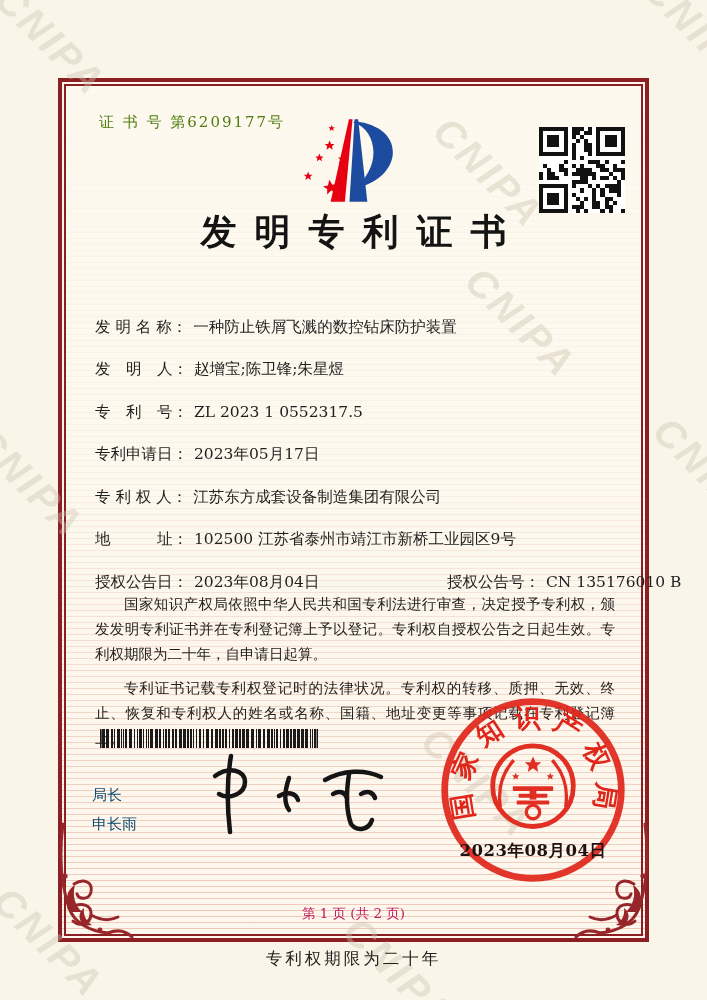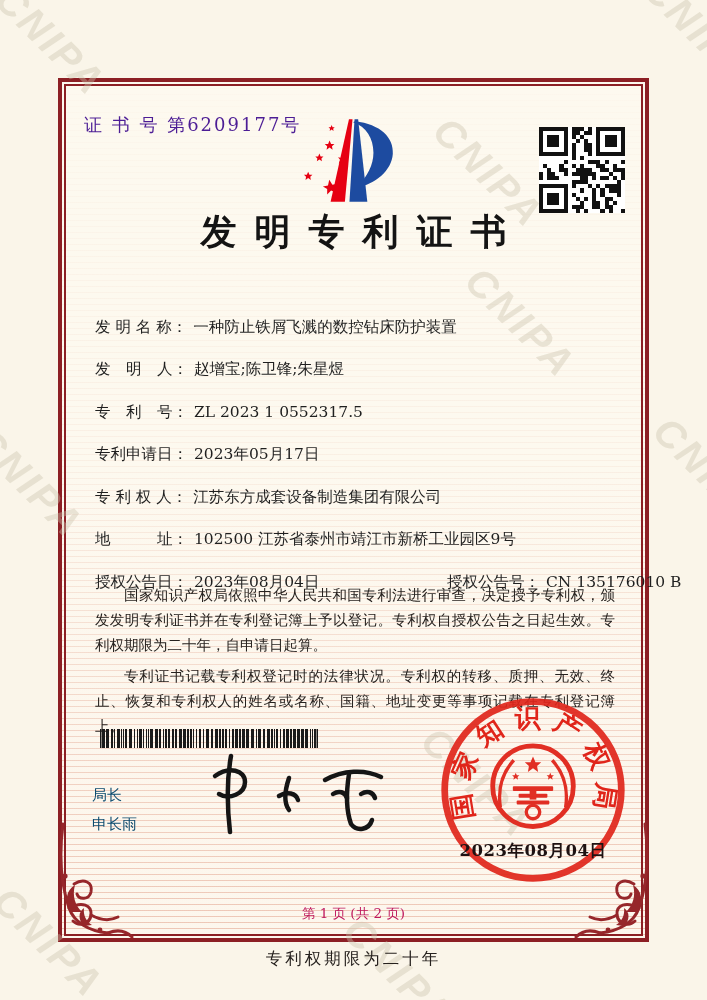--- a/index.html
+++ b/index.html
@@ -25,36 +25,36 @@
   .frame{position:absolute;z-index:1;left:58px;top:78px;width:591px;height:864px;
          box-sizing:border-box;border:4px solid #8c1f24;
          background:
            linear-gradient(to bottom, rgba(253,249,239,0.96) 0%, rgba(253,249,239,0.82) 45%, rgba(252,241,233,0.35) 78%, rgba(250,231,221,0.12) 100%),
            repeating-linear-gradient(to bottom, rgba(219,140,115,0.50) 0 1px, rgba(253,249,239,0) 1px 6px),
            #fdf9ef;}
   .frame-inner{position:absolute;inset:2px;border:2px solid #8c1f24;}
 
   .content{position:absolute;z-index:3;inset:0;}
 
-  .cert-no{position:absolute;left:84px;top:113px;font-size:18px;letter-spacing:2px;color:#4c1d95;}
+  .cert-no{position:absolute;left:99px;top:113px;font-size:15px;letter-spacing:2px;color:#4d7c0f;}
 
   .logo{position:absolute;left:300px;top:112px;width:102px;height:102px;}
   .qr{position:absolute;left:539px;top:127px;width:86px;height:86px;background:#fff;}
 
   .title{position:absolute;left:58px;top:208px;width:591px;text-align:center;
          font-size:36px;font-weight:bold;letter-spacing:18px;text-indent:18px;color:#141414;font-family:Liberation Mono, monospace;}
 
   .row{position:absolute;left:95px;font-size:15.5px;color:#1f1f1f;white-space:nowrap;margin-top:18px;}
   .row .lbl{color:#1f1f1f;}
   .row .val{margin-left:6px;}
   .pair2{position:absolute;left:352px;top:0;}
 
   .paras{position:absolute;left:95px;top:583px;width:520px;font-size:14.5px;
          line-height:1.72;color:#26211e;text-align:justify;}
-  .paras p{margin:0 0 6px 0;text-indent:2em;}
+  .paras p{margin:9px 0 6px 0;text-indent:2em;}
 
   .barcode{position:absolute;left:100px;top:729px;width:218px;height:19px;}
 
   .director{position:absolute;left:92px;top:780px;font-family:"Liberation Sans",sans-serif;
             font-size:15px;color:#0c4a6e;line-height:29px;font-weight:500;}
   .signature{position:absolute;left:193px;top:748px;width:210px;height:95px;}
 
   .seal{position:absolute;left:437px;top:694px;width:192px;height:192px;z-index:4;}
   .seal-date{position:absolute;left:437px;top:840px;width:192px;text-align:center;
              font-size:16.5px;font-weight:bold;color:#1e1212;letter-spacing:0.5px;z-index:5;}

